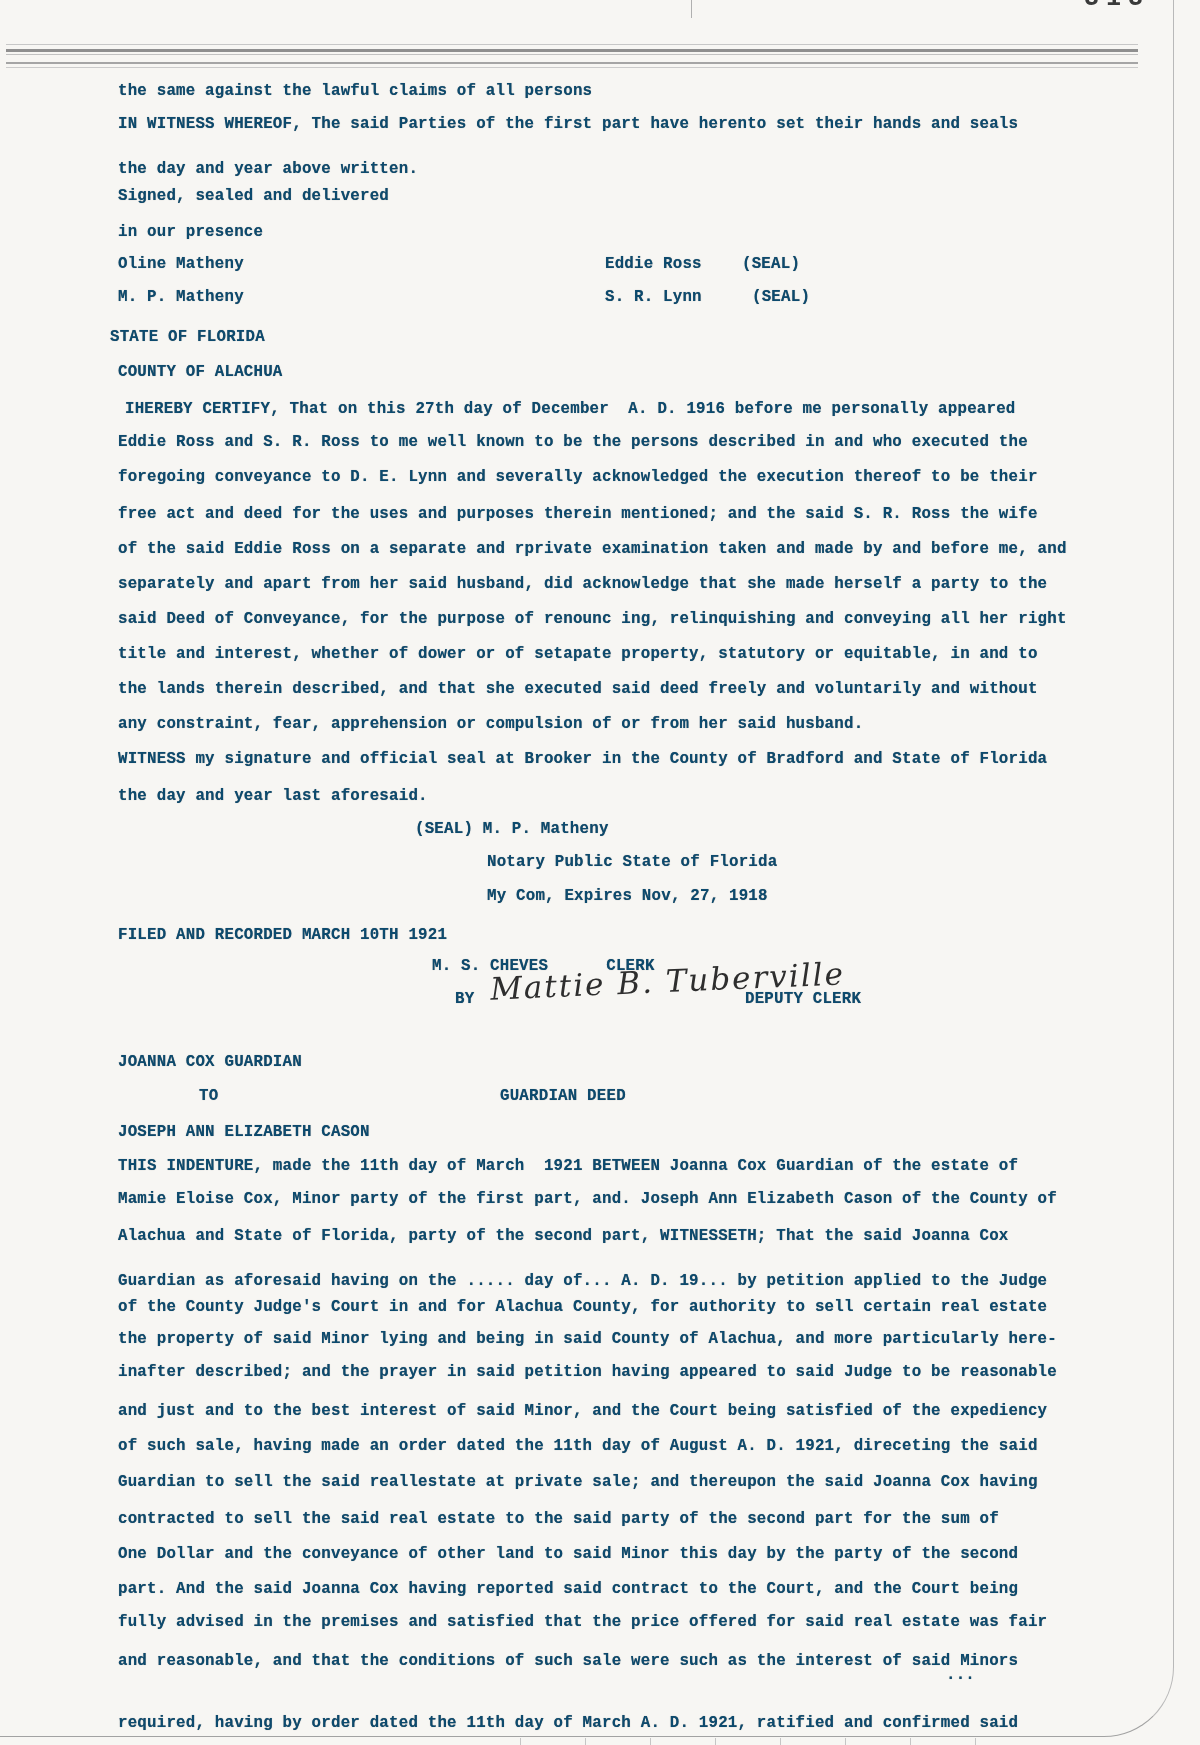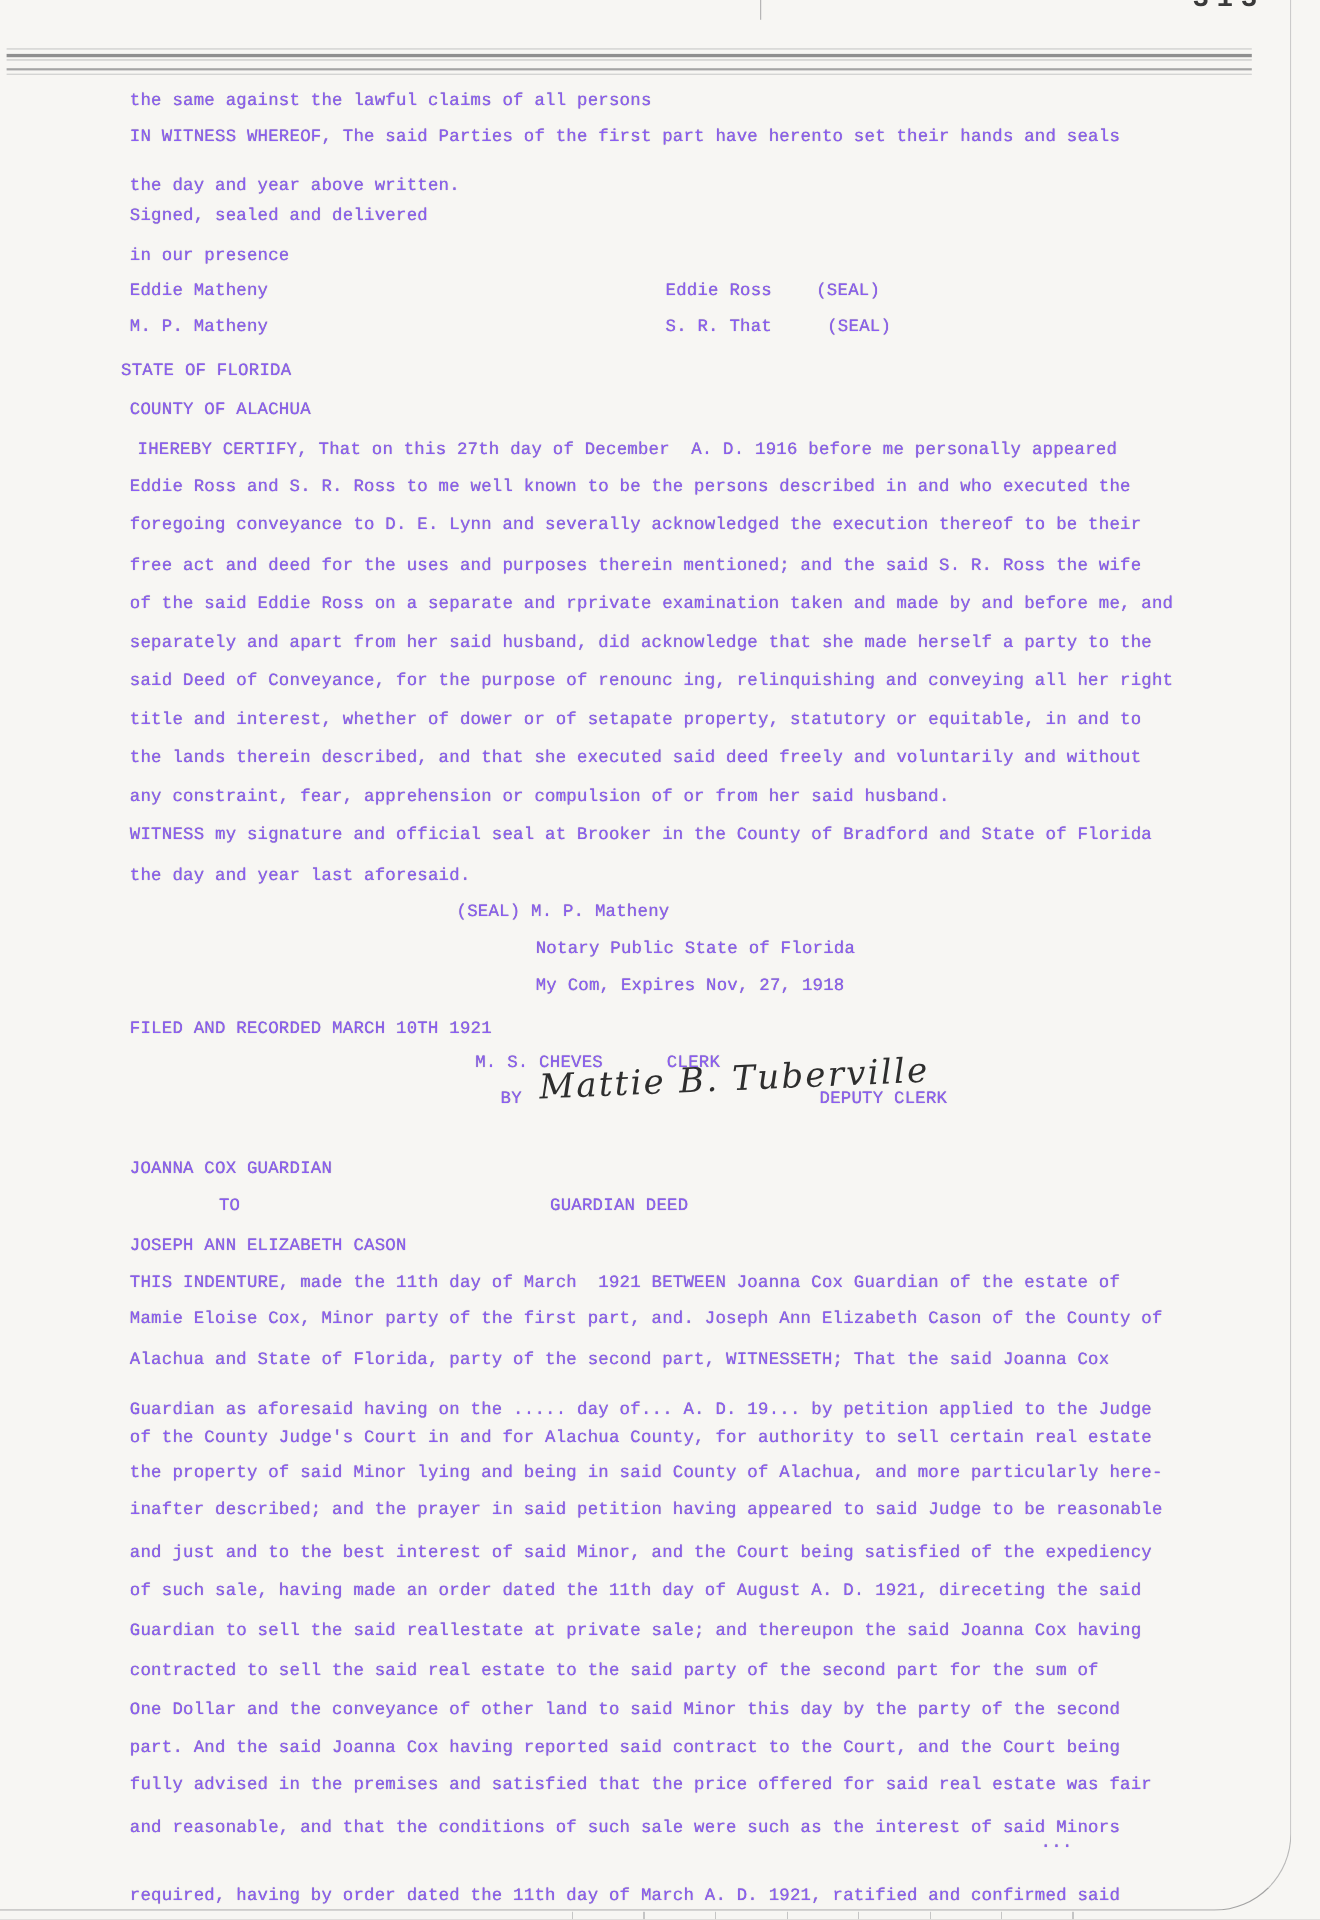--- a/index.html
+++ b/index.html
@@ -7,23 +7,23 @@
     position:relative;
     width:1200px;height:1745px;
     background:#f7f6f3;
     overflow:hidden;
     font-family:"Liberation Mono","DejaVu Sans Mono",monospace;
   }
   .line{
     position:absolute;
     white-space:pre;
     font-size:15.8px;
-    font-weight:normal;
+    font-weight:bold;
     letter-spacing:0.2px;
-    color:#8b5cf6;
+    color:#0c4a6e;
     text-shadow:0 0 0.7px rgba(20,20,20,0.55);
     line-height:1;
   }
   .signature{
     font-family:"DejaVu Serif","Liberation Serif",serif;
     font-style:italic;
     font-weight:normal;
     font-size:31px;
     letter-spacing:2px;
     color:#2e2e2e;
@@ -69,25 +69,25 @@
   <div class="rule rule-5"></div>
   <div class="top-tick"></div>
   <div class="page-edge"></div>
   <div class="bottom-ticks"></div>
   <div id="text-layer">
       <div class="line" style="left: 118px; top: 84px;">the same against the lawful claims of all persons</div>
       <div class="line" style="left: 118px; top: 117px;">IN WITNESS WHEREOF, The said Parties of the first part have herento set their hands and seals</div>
       <div class="line" style="left: 118px; top: 150px; margin-top: 12px;">the day and year above written.</div>
       <div class="line" style="left: 118px; top: 189px;">Signed, sealed and delivered</div>
       <div class="line" style="left: 118px; top: 225px;">in our presence</div>
-      <div class="line" style="left: 118px; top: 257px;">Eddie Matheny</div>
+      <div class="line" style="left: 118px; top: 257px;">Oline Matheny</div>
       <div class="line" style="left: 605px; top: 257px;">Eddie Ross</div>
       <div class="line" style="left: 742px; top: 257px;">(SEAL)</div>
       <div class="line" style="left: 118px; top: 290px;">M. P. Matheny</div>
-      <div class="line" style="left: 605px; top: 290px;">S. R. That</div>
+      <div class="line" style="left: 605px; top: 290px;">S. R. Lynn</div>
       <div class="line" style="left: 752px; top: 290px;">(SEAL)</div>
       <div class="line" style="left: 110px; top: 330px;">STATE OF FLORIDA</div>
       <div class="line" style="left: 118px; top: 365px;">COUNTY OF ALACHUA</div>
       <div class="line" style="left: 125px; top: 402px;">IHEREBY CERTIFY, That on this 27th day of December  A. D. 1916 before me personally appeared</div>
       <div class="line" style="left: 118px; top: 435px;">Eddie Ross and S. R. Ross to me well known to be the persons described in and who executed the</div>
       <div class="line" style="left: 118px; top: 470px;">foregoing conveyance to D. E. Lynn and severally acknowledged the execution thereof to be their</div>
       <div class="line" style="left: 118px; top: 507px;">free act and deed for the uses and purposes therein mentioned; and the said S. R. Ross the wife</div>
       <div class="line" style="left: 118px; top: 542px;">of the said Eddie Ross on a separate and rprivate examination taken and made by and before me, and</div>
       <div class="line" style="left: 118px; top: 577px;">separately and apart from her said husband, did acknowledge that she made herself a party to the</div>
       <div class="line" style="left: 118px; top: 612px;">said Deed of Conveyance, for the purpose of renounc ing, relinquishing and conveying all her right</div>

